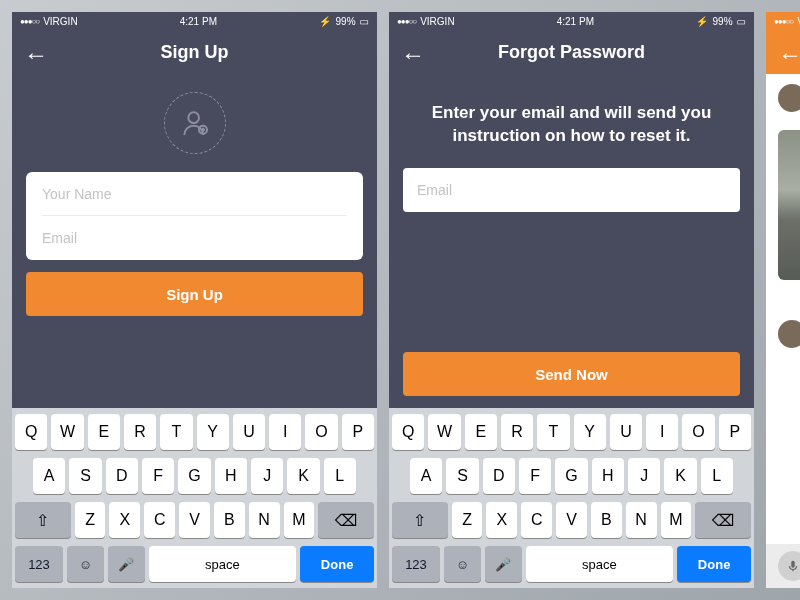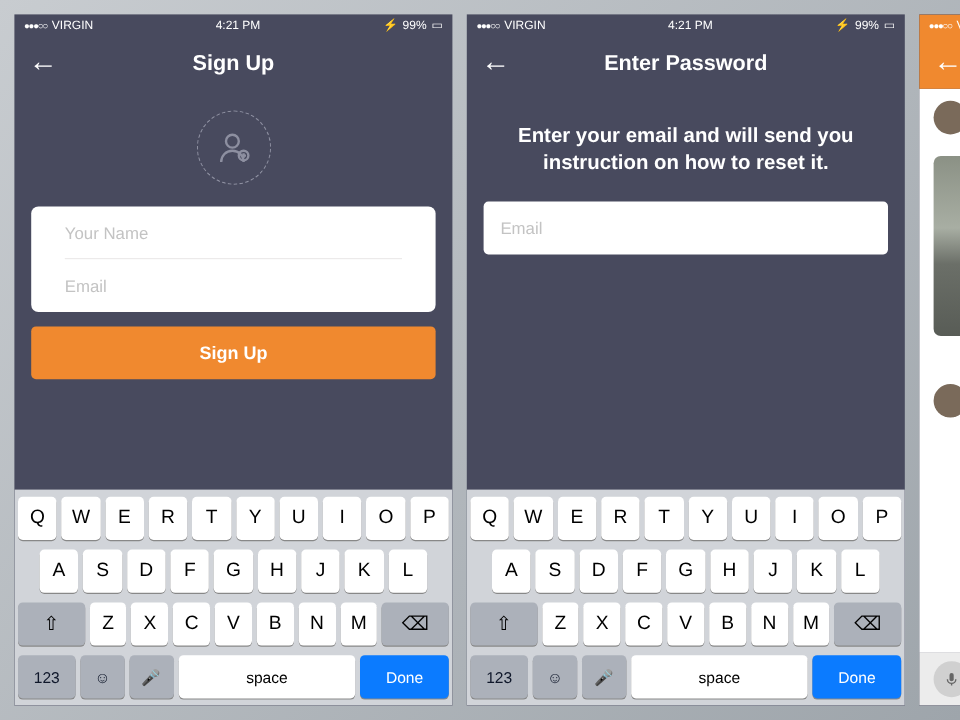--- a/index.html
+++ b/index.html
@@ -10,38 +10,38 @@
 .status-bar.orange{background:#f0892f;color:#fff}
 .status-left,.status-right{display:flex;align-items:center;gap:4px}
 .dots{letter-spacing:-1px;font-size:8px}
 .nav-bar{height:44px;display:flex;align-items:center;padding:0 12px;position:relative}
 .nav-bar.orange{background:#f0892f}
 .nav-title{position:absolute;left:0;right:0;text-align:center;color:#fff;font-size:18px;font-weight:700;pointer-events:none}
 .back-btn{color:#fff;font-size:24px;cursor:pointer;z-index:1}
 .content-area{flex:1;display:flex;flex-direction:column;overflow:hidden}
 .avatar-add{width:62px;height:62px;border:1.5px dashed #8d8fa0;border-radius:50%;margin:18px auto;display:flex;align-items:center;justify-content:center;position:relative}
 .avatar-add svg{width:32px;height:32px}
-.form-card{background:#fff;margin:0 14px;border-radius:6px;padding:0 28px}
+.form-card{background:#fff;margin:0 14px;border-radius:6px;padding:0 16px}
 .form-row{border-bottom:1px solid #eceaea;height:44px;display:flex;align-items:center}
 .form-row:last-child{border-bottom:none}
 .form-row input{border:none;outline:none;width:100%;font-size:14px;color:#333}
 .form-row input::placeholder{color:#c3c3c3}
 .primary-btn{background:#f0892f;color:#fff;margin:12px 14px;height:44px;border:none;border-radius:4px;font-size:15px;font-weight:600;cursor:pointer}
 .instruction{color:#fff;font-weight:700;font-size:17px;text-align:center;padding:28px 30px 20px;line-height:1.35}
 .single-input{background:#fff;margin:0 14px;border-radius:4px;height:44px;padding:0 14px;display:flex;align-items:center}
 .single-input input{border:none;outline:none;width:100%;font-size:14px}
 .single-input input::placeholder{color:#c3c3c3}
 .spacer{flex:1}
 .keyboard{background:#d1d4d9;padding:6px 3px;display:flex;flex-direction:column;gap:8px}
 .kb-row{display:flex;gap:4px;justify-content:center}
 .key{background:#fff;border-radius:4px;box-shadow:0 1px 0 #888;height:36px;display:flex;align-items:center;justify-content:center;font-size:16px;color:#000;cursor:pointer;flex:1;min-width:0}
 .key.special{background:#acb1ba;color:#0f172a}
 .key.shift,.key.backspace{flex:1.3;background:#acb1ba}
 .key.wide{flex:1.3}
-.key.done{background:#0b7bff;color:#fff;font-weight:400}
+.key.done{background:#0b7bff;color:#fff;font-weight:700}
 .key.space{flex:4}
 .kb-row.r2{padding:0 18px}
 .kb-row.r4 .key{font-size:13px}
 .chat-area{flex:1;background:#fff;padding:10px 12px;overflow:hidden}
 .chat-row{display:flex;gap:8px;margin-bottom:10px;align-items:flex-start}
 .chat-avatar{width:28px;height:28px;border-radius:50%;background:#7a6a5a;flex-shrink:0}
 .chat-image{width:100%;height:150px;background:linear-gradient(#8b9185 0%,#a8aea3 40%,#6b6f68 60%,#585c56 100%);border-radius:6px;margin:8px 0}
 .timestamp{font-size:9px;color:#bbb;margin:4px 0 8px 36px}
 .voice-bar{background:#ececec;height:44px;display:flex;align-items:center;padding:0 12px;gap:10px}
 .voice-btn{width:30px;height:30px;border-radius:50%;background:#d0d0d0;display:flex;align-items:center;justify-content:center}
@@ -141,28 +141,29 @@
     </div>
     <span>4:21 PM</span>
     <div class="status-right">
       <span>⚡</span>
       <span>99%</span>
       <span>▭</span>
     </div>
   </div>
   <div class="nav-bar">
     <span class="back-btn">←</span>
-    <div class="nav-title">Enter Password</div>
+    <div class="nav-title">Forgot Password</div>
   </div>
   <div class="content-area">
     <div class="instruction">Enter your email and will send you instruction on how to reset it.</div>
     <div class="single-input">
       <input placeholder="Email" style="">
     </div>
     <div class="spacer"></div>
+    <button class="primary-btn">Send Now</button>
   </div>
   <div class="keyboard">
     <div class="kb-row">
         <div class="key">Q</div>
         <div class="key">W</div>
         <div class="key">E</div>
         <div class="key">R</div>
         <div class="key">T</div>
         <div class="key">Y</div>
         <div class="key">U</div>

